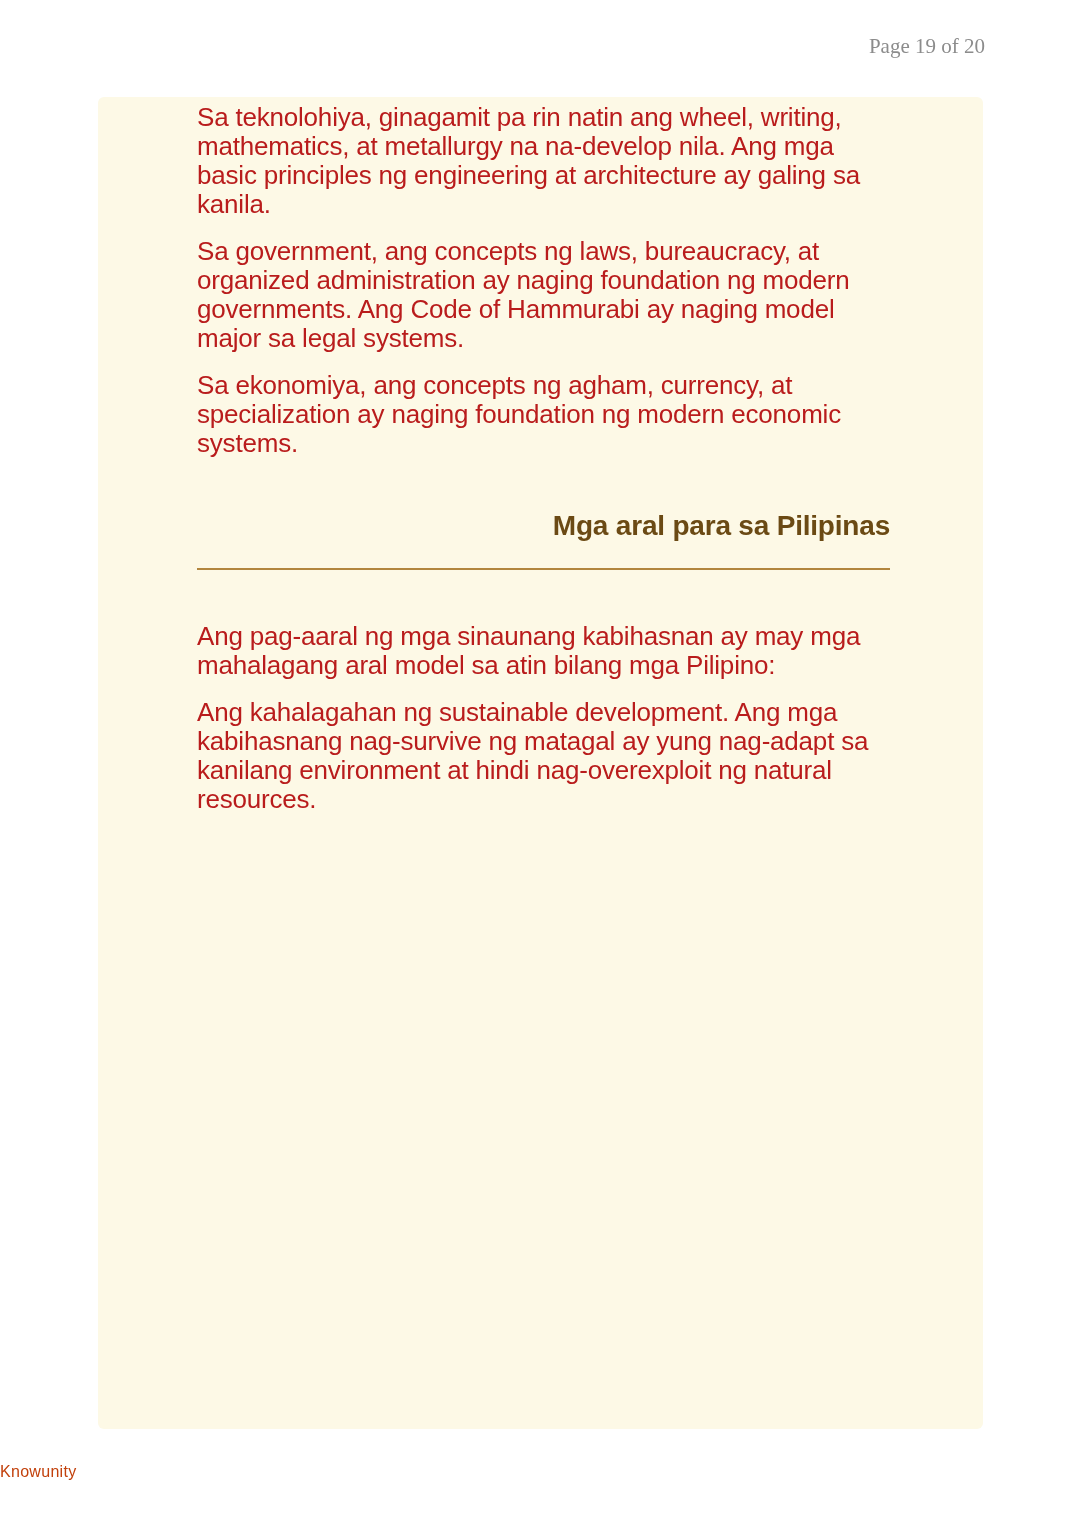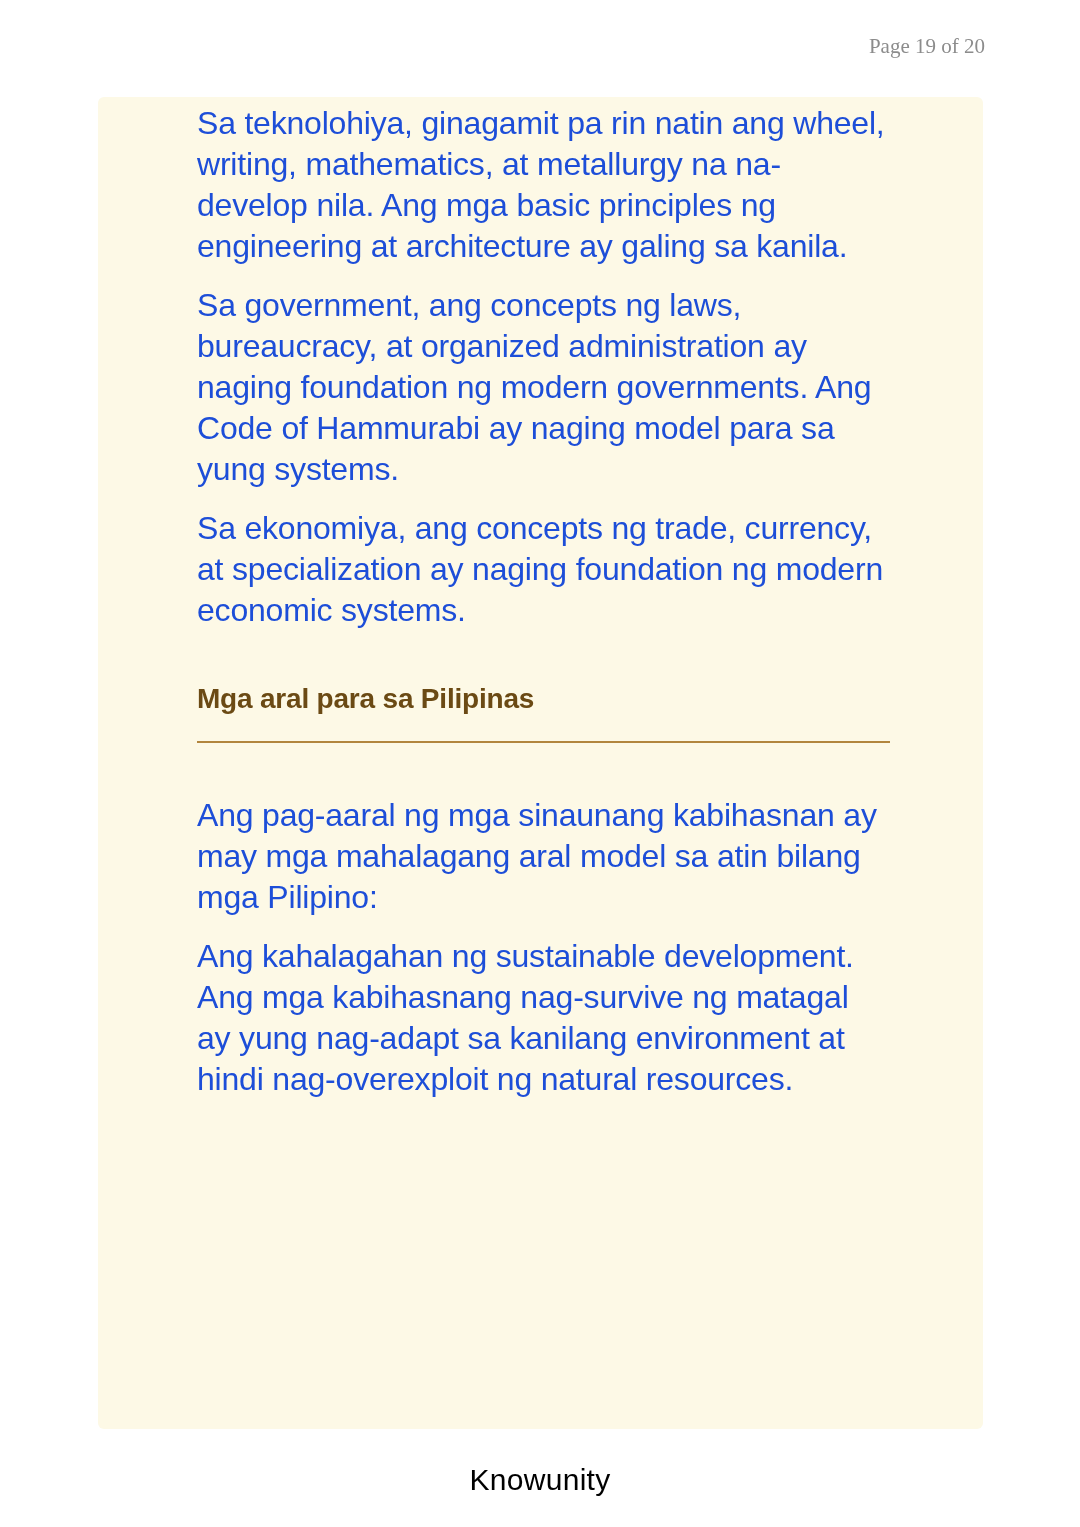--- a/index.html
+++ b/index.html
@@ -24,67 +24,68 @@
   }
   .card {
     position: absolute;
     left: 98px; top: 97px;
     width: 885px; height: 1332px;
     background: #fdf9e6;
     border-radius: 6px;
     padding: 6px 93px 0 99px;
   }
   .card p {
-    font-size: 32px;
-    line-height: 41px;
-    color: #1d4ed8;
+    font-size: 26px;
+    line-height: 29px;
+    color: #b91c1c;
     margin: 0 0 18px 0;
     letter-spacing: -0.2px;
   }
   .section-heading {
     font-size: 28px;
     line-height: 40px;
     font-weight: bold;
     color: #6b4a14;
     margin-top: 48px;
     letter-spacing: -0.2px;
+    text-align: right;
   }
   .heading-rule {
     border: none;
     border-top: 2px solid #b2863e;
     margin: 22px 0 0 0;
     width: 100%;
   }
   .after-rule-first { margin-top: 52px !important; }
   .footer-brand {
     position: absolute;
     top: 1463px;
     left: 0; right: 0;
-    text-align: center;
-    font-size: 30px;
-    color: #000000;
+    text-align: left;
+    font-size: 16px;
+    color: #c2410c;
     letter-spacing: 0.3px;
   }
 </style>
 </head>
 <body>
 
 <div class="page">
 
   <div class="page-indicator">Page 19 of 20</div>
 
   <div class="card">
 
     <p>Sa teknolohiya, ginagamit pa rin natin ang wheel, writing, mathematics, at metallurgy na na-develop nila. Ang mga basic principles ng engineering at architecture ay galing sa kanila.</p>
 
-    <p>Sa government, ang concepts ng laws, bureaucracy, at organized administration ay naging foundation ng modern governments. Ang Code of Hammurabi ay naging model para sa yung systems.</p>
+    <p>Sa government, ang concepts ng laws, bureaucracy, at organized administration ay naging foundation ng modern governments. Ang Code of Hammurabi ay naging model major sa legal systems.</p>
 
 
 
-    <p>Sa ekonomiya, ang concepts ng trade, currency, at specialization ay naging foundation ng modern economic systems.</p>
+    <p>Sa ekonomiya, ang concepts ng agham, currency, at specialization ay naging foundation ng modern economic systems.</p>
 
     <h2 class="section-heading">Mga aral para sa Pilipinas</h2>
 
     <hr class="heading-rule">
 
     <p class="after-rule-first">Ang pag-aaral ng mga sinaunang kabihasnan ay may mga mahalagang aral model sa atin bilang mga Pilipino:</p>
 
     <p>Ang kahalagahan ng sustainable development. Ang mga kabihasnang nag-survive ng matagal ay yung nag-adapt sa kanilang environment at hindi nag-overexploit ng natural resources.</p>
 
   </div>

